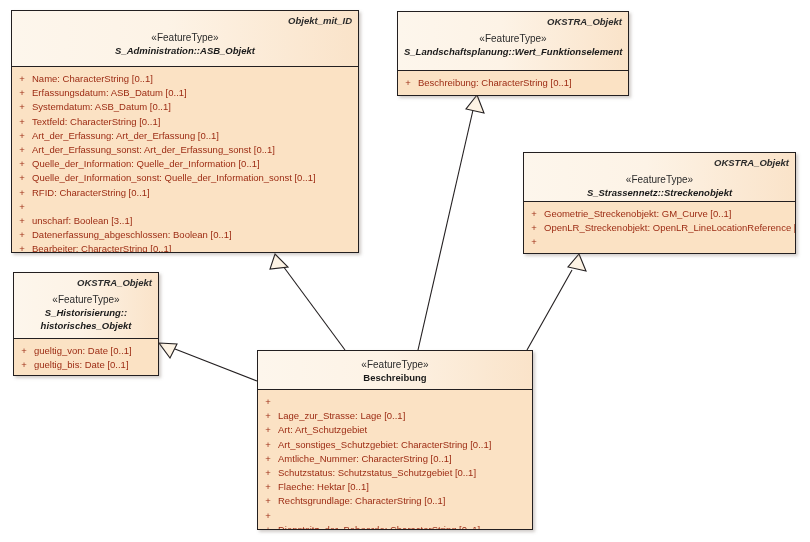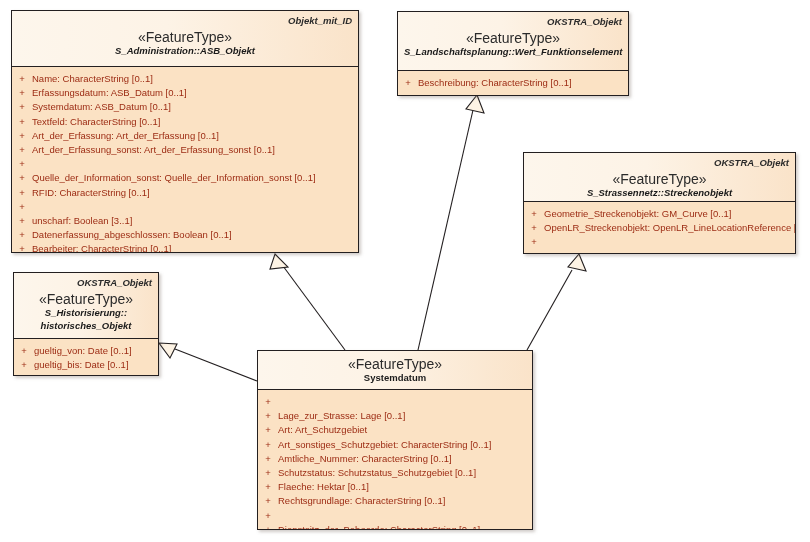--- a/index.html
+++ b/index.html
@@ -38,21 +38,21 @@
     font-style:italic;
     font-weight:bold;
     font-size:9.5px;
     color:#2b2b2b;
     line-height:12px;
     margin-bottom:4px;
     white-space:nowrap;
   }
   .stereotype{
     display:block;
-    font-size:14px;
+    font-size:10px;
     color:#2b2b2b;
     line-height:13px;
     white-space:nowrap;
   }
   .cls-name{
     display:block;
     font-size:9.5px;
     font-weight:bold;
     color:#1a1a1a;
     line-height:13px;
@@ -157,20 +157,21 @@
       <div class="attr-row">
         <span class="attr-vis">+</span>
         <span class="attr-text">Art_der_Erfassung: Art_der_Erfassung [0..1]</span>
       </div>
       <div class="attr-row">
         <span class="attr-vis">+</span>
         <span class="attr-text">Art_der_Erfassung_sonst: Art_der_Erfassung_sonst [0..1]</span>
       </div>
       <div class="attr-row">
         <span class="attr-vis">+</span>
+        <span class="attr-text">Quelle_der_Information: Quelle_der_Information [0..1]</span>
       </div>
       <div class="attr-row">
         <span class="attr-vis">+</span>
         <span class="attr-text">Quelle_der_Information_sonst: Quelle_der_Information_sonst [0..1]</span>
       </div>
       <div class="attr-row">
         <span class="attr-vis">+</span>
         <span class="attr-text">RFID: CharacterString [0..1]</span>
       </div>
       <div class="attr-row">
@@ -241,21 +242,21 @@
       <div class="attr-row">
         <span class="attr-vis">+</span>
         <span class="attr-text">gueltig_bis: Date [0..1]</span>
       </div>
     </div>
   </div>
 
   <div class="uml-class" id="box-schutzgebiet">
     <div class="uml-header">
       <span class="stereotype">«FeatureType»</span>
-      <span class="cls-name">Systemdatum</span>
+      <span class="cls-name">Beschreibung</span>
     </div>
     <div class="uml-attrs">
       <div class="attr-row">
         <span class="attr-vis">+</span>
       </div>
       <div class="attr-row">
         <span class="attr-vis">+</span>
         <span class="attr-text">Lage_zur_Strasse: Lage [0..1]</span>
       </div>
       <div class="attr-row">

